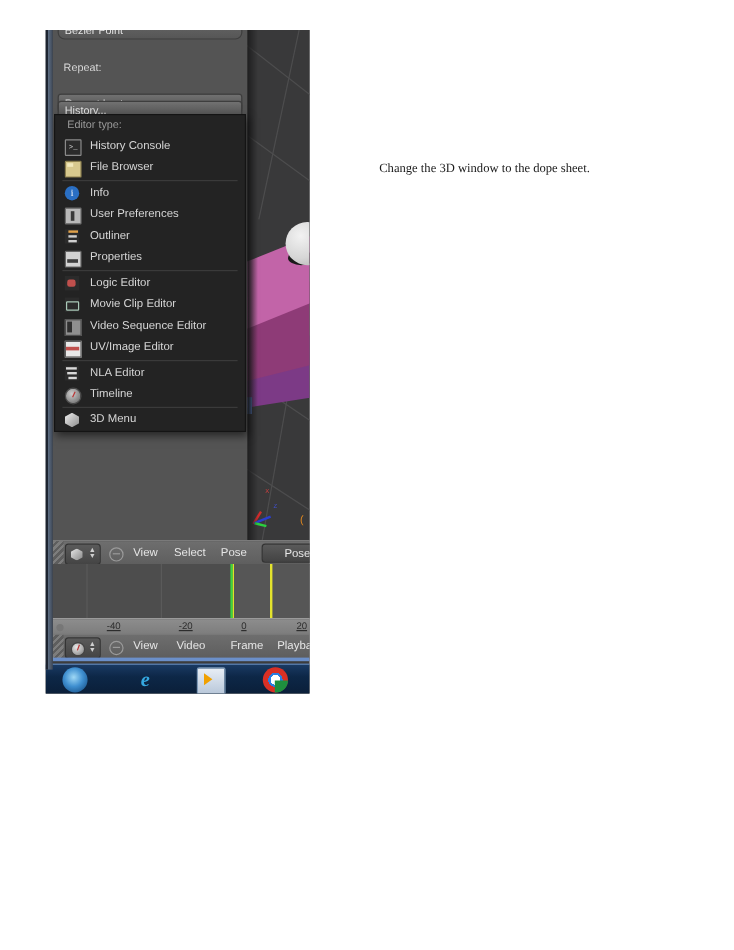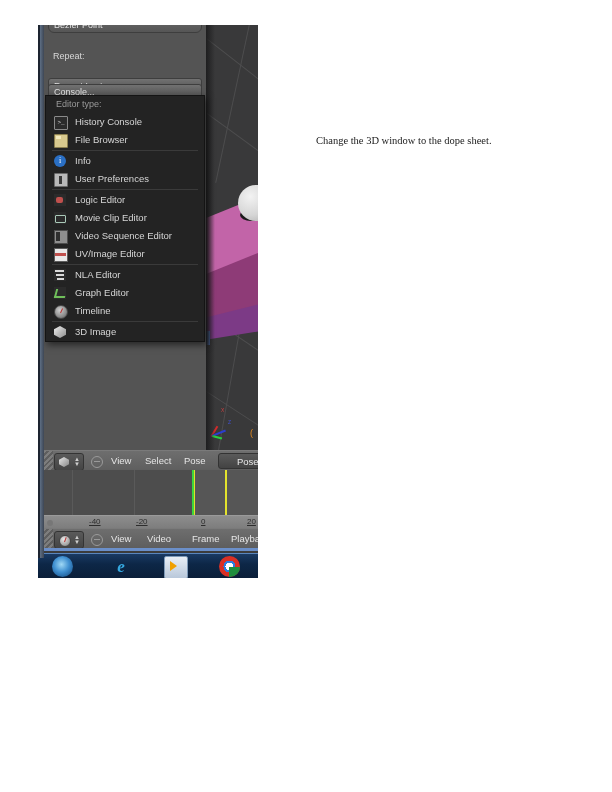--- a/index.html
+++ b/index.html
@@ -212,21 +212,21 @@
       <span class="ax-t" style="left:18px;top:12px;color:#4050d0;">Z</span>
     </div>
     <div class="orangebit">(</div>
     <div class="vshadow"></div>
   </div>
 
   <div class="toolpanel">
     <div class="tp-btn" style="top:-8px;border-radius:6px;">Bezier Point</div>
     <div class="tp-lbl" style="top:26px;">Repeat:</div>
     <div class="tp-btn" style="top:53px;">Repeat Last</div>
-    <div class="tp-btn" style="top:59px;">Console...</div>
+    <div class="tp-btn" style="top:59px;">History...</div>
 
     <div class="ghost" style="left:20px;top:140px;">Use Grouping Section</div>
     <div class="ghost" style="left:72px;top:232px;">Delete Menu</div>
   </div>
 
   <div class="menu">
     <div class="menu-title">Editor type:</div>
 
     <div class="mi">
       <span class="mi-ico ic-console">&gt;_</span>
@@ -238,20 +238,32 @@
     </div>
     <div class="sep"></div>
     <div class="mi">
       <span class="mi-ico ic-info">i</span>
       <span>Info</span>
     </div>
     <div class="mi">
       <span class="mi-ico ic-prefs"></span>
       <span>User Preferences</span>
     </div>
+    <div class="mi">
+      <span class="mi-ico ic-outliner">
+          <i></i>
+          <i></i>
+          <i></i>
+        </span>
+      <span>Outliner</span>
+    </div>
+    <div class="mi">
+      <span class="mi-ico ic-props"></span>
+      <span>Properties</span>
+    </div>
     <div class="sep"></div>
     <div class="mi">
       <span class="mi-ico ic-logic"></span>
       <span>Logic Editor</span>
     </div>
     <div class="mi">
       <span class="mi-ico ic-movie"></span>
       <span>Movie Clip Editor</span>
     </div>
     <div class="mi">
@@ -265,31 +277,27 @@
     <div class="sep"></div>
     <div class="mi">
       <span class="mi-ico ic-nla">
           <i></i>
           <i></i>
           <i></i>
         </span>
       <span>NLA Editor</span>
     </div>
     <div class="mi">
-      <span class="mi-ico ic-graph"></span>
-      <span>Graph Editor</span>
-    </div>
-    <div class="mi">
       <span class="mi-ico ic-timeline"></span>
       <span>Timeline</span>
     </div>
     <div class="sep"></div>
     <div class="mi">
       <span class="mi-ico ic-3dview"></span>
-      <span>3D Image</span>
+      <span>3D Menu</span>
     </div>
   </div>
 
   <div class="dsheader">
     <div class="hdr-corner"></div>
     <div class="edsel">
       <span class="edsel-cube"></span>
       <span class="edsel-arr">▲<br>▼</span>
     </div>
     <div class="mode-circ" style="left:47px;"></div>
@@ -304,21 +312,21 @@
     <div class="dsvline" style="left:28px;"></div>
     <div class="dsvline" style="left:90px;"></div>
     <div class="playhead" style="left:148px;"></div>
     <div class="playhead-o" style="left:150px;"></div>
     <div class="marker" style="left:181px;"></div>
   </div>
 
   <div class="dsruler">
     <div class="rdot"></div>
     <div class="rl" style="left:45px;">-40</div>
-    <div class="rl" style="left:92px;">-20</div>
+    <div class="rl" style="left:105px;">-20</div>
     <div class="rl" style="left:157px;">0</div>
     <div class="rl" style="left:203px;">20</div>
   </div>
 
   <div class="tlheader">
     <div class="hdr-corner"></div>
     <div class="tlsel">
       <span class="tl-clock"></span>
       <span class="edsel-arr">▲<br>▼</span>
     </div>

